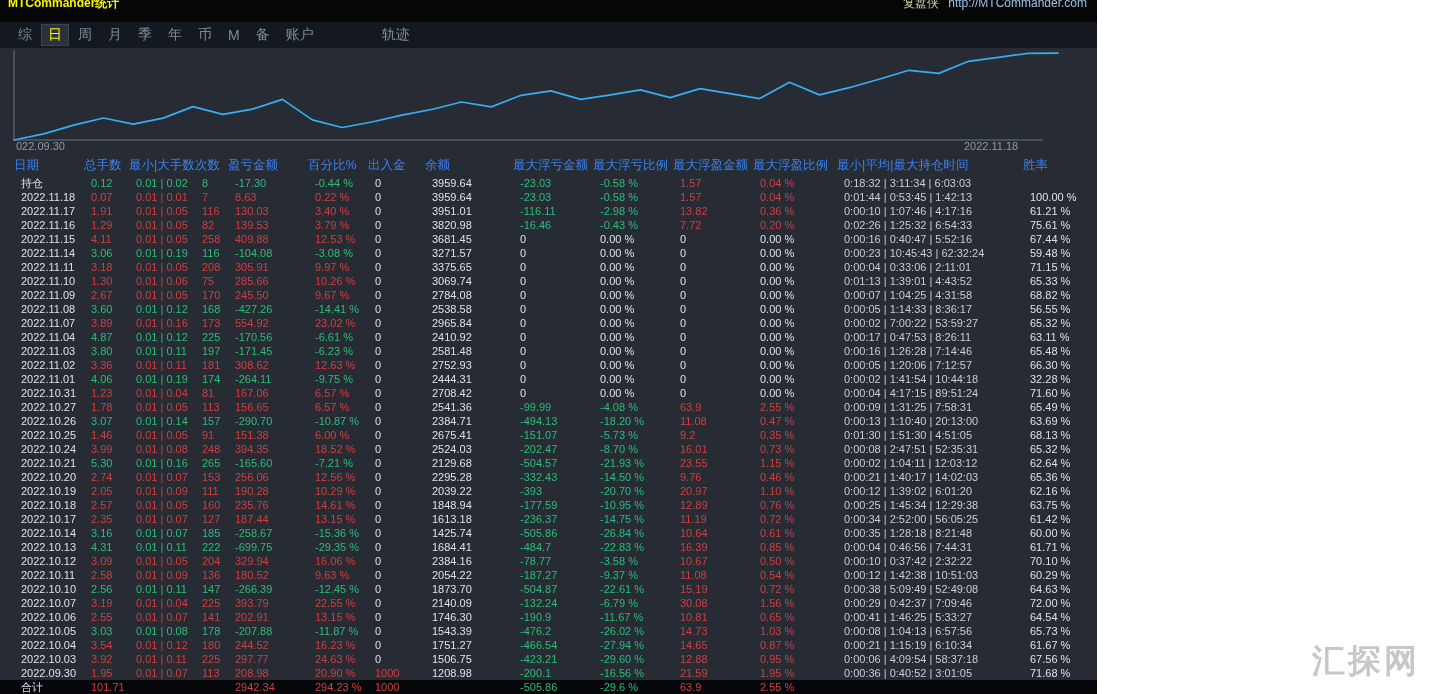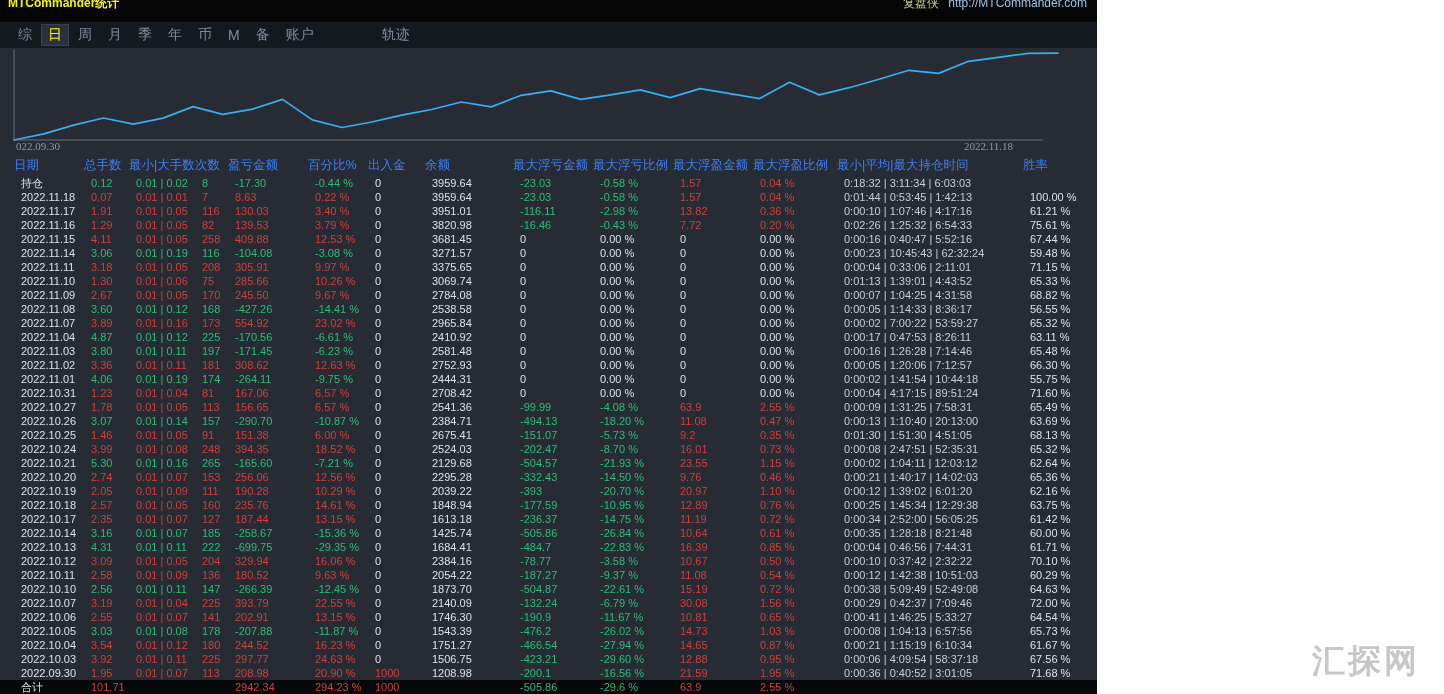--- a/index.html
+++ b/index.html
@@ -23,21 +23,21 @@
   .brand{font-size:12px;}
   .brand .bname{color:#cfc9a6;margin-right:6px;}
   .brand .burl{color:#9dc3e8;}
   
   .menubar{height:26px;background:#14181f;display:flex;align-items:center;
     padding-left:12px;font-size:14px;color:#7e8a9c;}
   .menu-item{padding:1px 6px;margin-right:4px;cursor:default;}
   .menu-item.selected{background:#2a303c;color:var(--yellow);outline:1px solid #3a4352;}
   .menu-trail{margin-left:52px;padding:1px 6px;}
   
-  .chart-wrap{position:relative;height:106px;font-family:Liberation Serif, serif;}
+  .chart-wrap{position:relative;height:106px;}
   .chart-wrap svg{position:absolute;left:0;top:0;}
   .chart-label{position:absolute;top:92px;font-size:11px;color:#8e98a8;}
   .chart-label.start{left:16px;}
   .chart-label.end{left:964px;}
   
   .thead{display:grid;grid-template-columns:var(--cols);height:22px;align-items:center;
     padding-left:14px;font-size:12.5px;color:#3b82f6;white-space:nowrap;}
   .trow{display:grid;grid-template-columns:var(--cols);height:14px;align-items:center;
     padding-left:21px;font-size:11px;white-space:nowrap;line-height:14px;}
   .trow span{overflow:hidden;}
@@ -340,21 +340,21 @@
         <span class="c-green">174</span>
         <span class="c-green">-264.11</span>
         <span class="c-green">-9.75 %</span>
         <span class="c-white">0</span>
         <span class="c-white">2444.31</span>
         <span class="c-white">0</span>
         <span class="c-white">0.00 %</span>
         <span class="c-white">0</span>
         <span class="c-white">0.00 %</span>
         <span class="c-time">0:00:02 | 1:41:54 | 10:44:18</span>
-        <span class="c-white">55.75 %</span>
+        <span class="c-white">32.28 %</span>
       </div>
       <div class="trow">
         <span class="c-white">2022.10.31</span>
         <span class="c-red">1.23</span>
         <span class="c-red">0.01 | 0.04</span>
         <span class="c-red">81</span>
         <span class="c-red">167.06</span>
         <span class="c-red">6.57 %</span>
         <span class="c-white">0</span>
         <span class="c-white">2708.42</span>

